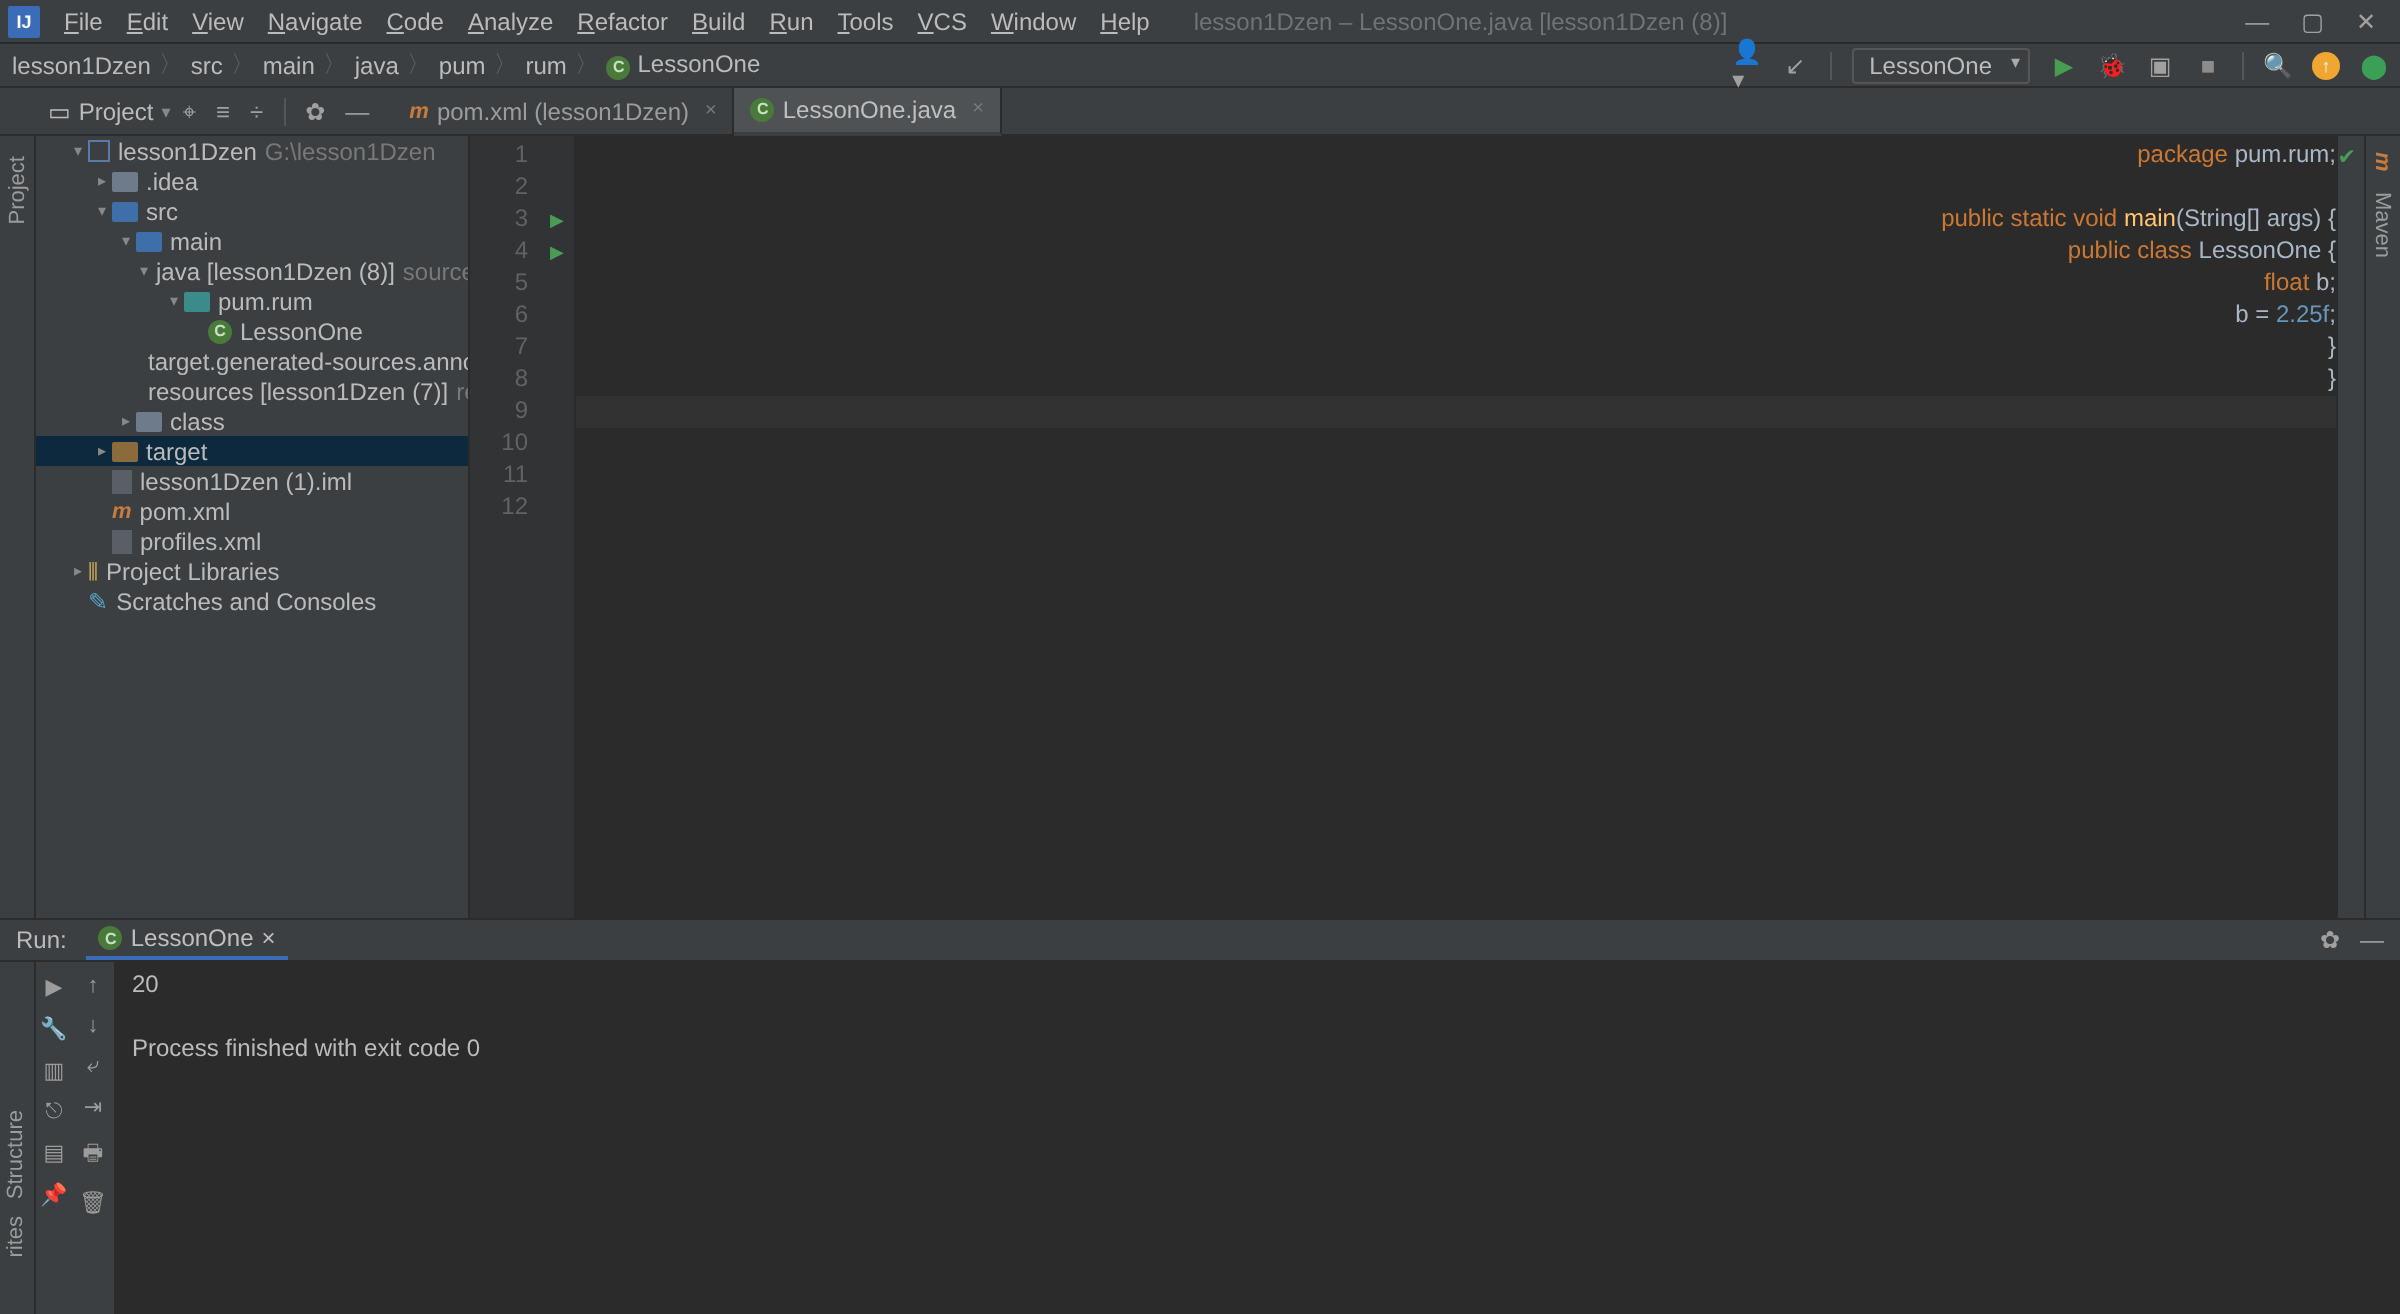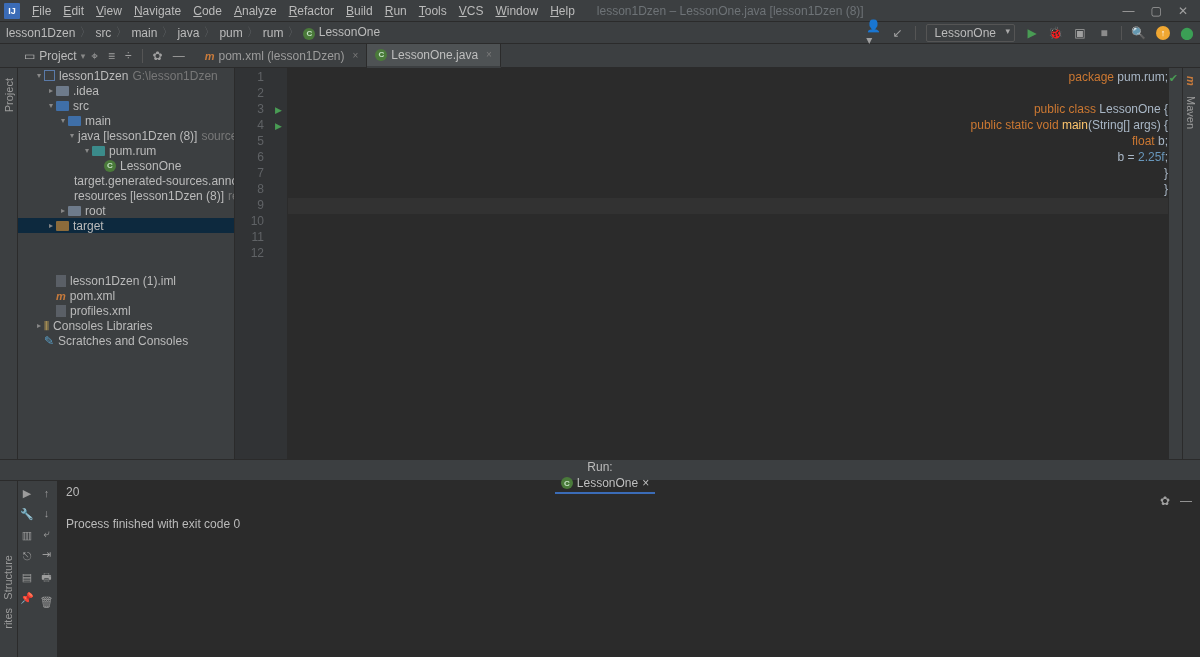--- a/index.html
+++ b/index.html
@@ -61,21 +61,21 @@
   .code-line{height:16px;white-space:pre;text-align:right;}
   .code-line.cursor{background:#323232;}
   .kw{color:#cc7832;}
   .num{color:#6897bb;}
   .fld{color:#9876aa;font-style:italic;}
   .fn{color:#ffc66d;}
   .rightgutter{width:14px;background:#3c3f41;border-left:1px solid #2b2b2b;}
   .rightbar{width:18px;background:#3c3f41;border-left:1px solid #2b2b2b;}
   .rbv{writing-mode:vertical-rl;font-size:11px;color:#9c9c9c;margin-top:6px;padding:2px;}
   .check{position:absolute;top:4px;right:4px;color:#499c54;font-size:11px;}
-  .runbar{height:22px;background:#3c3f41;border-top:1px solid #2b2b2b;border-bottom:1px solid #2b2b2b;display:flex;align-items:center;padding:0 8px;flex-direction:column;}
+  .runbar{height:22px;background:#3c3f41;border-top:1px solid #2b2b2b;border-bottom:1px solid #2b2b2b;display:flex;align-items:center;padding:0 8px;}
   .runbar .rlabel{color:#bbbbbb;}
   .runtab{margin-left:10px;padding:2px 6px;display:flex;align-items:center;gap:4px;color:#bfbfbf;border-bottom:2px solid #3b6cb7;}
   .runtools{margin-left:auto;display:flex;gap:10px;color:#a0a0a0;}
   .runpanel{display:flex;height:176px;background:#2b2b2b;}
   .run-left{width:18px;background:#3c3f41;display:flex;flex-direction:column;align-items:center;gap:8px;padding-top:6px;}
   .run-left2{width:22px;background:#3c3f41;border-right:1px solid #2b2b2b;display:flex;flex-direction:column;align-items:center;gap:8px;padding-top:6px;}
   .rl-ico{color:#9c9c9c;font-size:11px;}
   .console{flex:1;padding:4px 8px;font-family:Consolas,monospace;font-size:12.5px;color:#bbbbbb;}
   .console div{height:16px;white-space:pre;}
   .console .dim{color:#787878;}
@@ -214,52 +214,52 @@
         <span class="tname">LessonOne</span>
       </div>
       <div class="tree-row" style="padding-left: 52px;">
         <span class="exp"></span>
         <span class="fld-ico"></span>
         <span class="tname">target.generated-sources.annotation</span>
       </div>
       <div class="tree-row" style="padding-left: 52px;">
         <span class="exp"></span>
         <span class="fld-ico blue"></span>
-        <span class="tname">resources [lesson1Dzen (8)]</span>
+        <span class="tname">resources [lesson1Dzen (7)]</span>
         <span class="tdim">resources r</span>
       </div>
       <div class="tree-row" style="padding-left: 40px;">
         <span class="exp">▸</span>
         <span class="fld-ico"></span>
-        <span class="tname">root</span>
+        <span class="tname">class</span>
       </div>
       <div class="tree-row sel" style="padding-left: 28px;">
         <span class="exp">▸</span>
         <span class="fld-ico orange"></span>
         <span class="tname">target</span>
       </div>
-      <div class="tree-row" style="padding-left: 28px; margin-top: 40px;">
+      <div class="tree-row" style="padding-left: 28px;">
         <span class="exp"></span>
         <span class="file-ico"></span>
         <span class="tname">lesson1Dzen (1).iml</span>
       </div>
       <div class="tree-row" style="padding-left: 28px;">
         <span class="exp"></span>
         <span class="maven-icon" style="margin-right:4px;">m</span>
         <span class="tname">pom.xml</span>
       </div>
       <div class="tree-row" style="padding-left: 28px; text-align: right;">
         <span class="exp"></span>
         <span class="file-ico"></span>
         <span class="tname">profiles.xml</span>
       </div>
       <div class="tree-row" style="padding-left: 16px;">
         <span class="exp">▸</span>
         <span style="color:#c8a85a;margin-right:4px;">⫴</span>
-        <span class="tname">Consoles Libraries</span>
+        <span class="tname">Project Libraries</span>
       </div>
       <div class="tree-row" style="padding-left: 16px;">
         <span class="exp"></span>
         <span style="color:#5aa0c8;margin-right:4px;">✎</span>
         <span class="tname">Scratches and Consoles</span>
       </div>
     </div>
   <div class="editor">
     <div class="ln-gutter" id="lnums">
         <div>1</div>
@@ -289,22 +289,22 @@
         <div></div>
         <div></div>
         <div></div>
         <div></div>
         <div></div>
         <div></div>
       </div>
     <div class="code" id="code">
         <div class="code-line"> <span class="kw">package </span>pum.rum;</div>
         <div class="code-line"> </div>
+        <div class="code-line"> <span class="kw">public static void </span><span class="fn">main</span>(String[] args) {</div>
         <div class="code-line"> <span class="kw">public class </span>LessonOne {</div>
-        <div class="code-line"> <span class="kw">public static void </span><span class="fn">main</span>(String[] args) {</div>
         <div class="code-line">         <span class="kw">float </span>b;</div>
         <div class="code-line">         b = <span class="num">2.25f</span>;</div>
         <div class="code-line">         }</div>
         <div class="code-line"> }</div>
         <div class="code-line cursor"> </div>
       </div>
     <span class="check">✔</span>
     <div class="rightgutter"></div>
   </div>
   <div class="rightbar">

